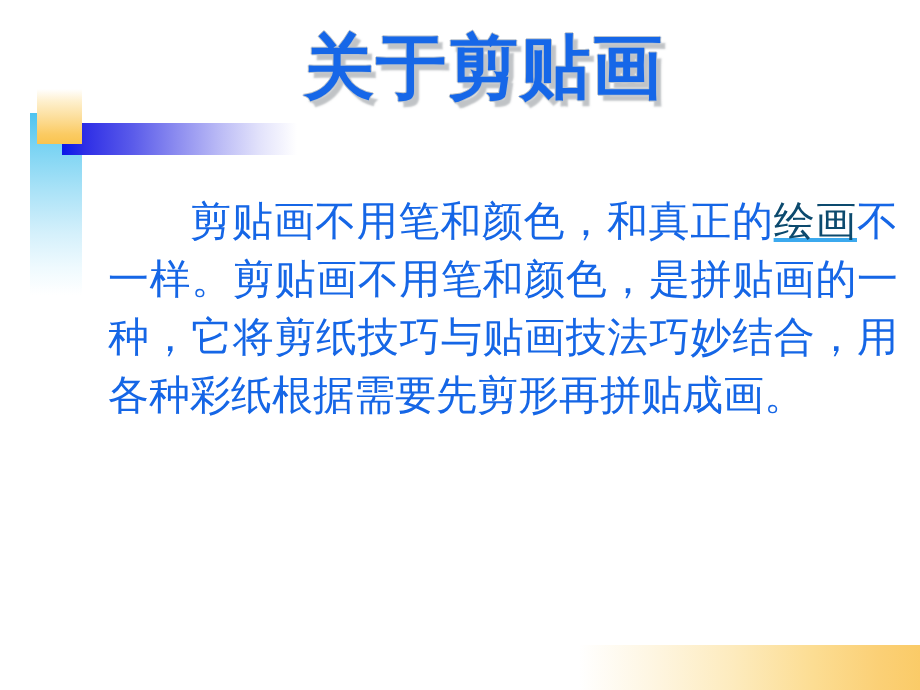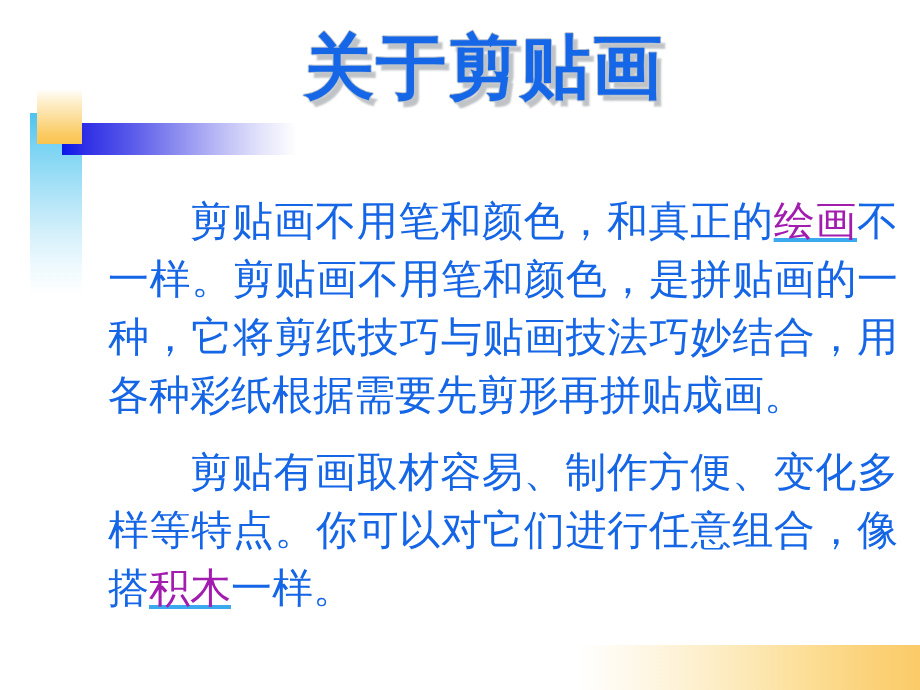--- a/index.html
+++ b/index.html
@@ -96,36 +96,35 @@
     text-align: justify;
   }
   .body-text p {
     margin: 0 0 0 0;
     text-indent: 82px;
   }
   .body-text p.second {
     margin-top: 19px;
   }
   a.lnk {
-    color: #a21caf;
+    color: #0c4a6e;
     text-decoration: underline;
     text-decoration-color: #3BA9EE;
     text-underline-offset: 3px;
   }
 </style>
 </head>
 <body>
 
 <div id="slide">
 
   <div class="deco-vbar"></div>
   <div class="deco-hbar"></div>
   <div class="deco-square"></div>
   <div class="deco-bottom-bar"></div>
 
   <div class="title">关于剪贴画</div>
 
   <div class="body-text">
     <p><span>剪贴画不用笔和颜色，和真正的</span><a class="lnk" href="#">绘画</a><span>不一样。剪贴画不用笔和颜色，是拼贴画的一种，它将剪纸技巧与贴画技法巧妙结合，用各种彩纸根据需要先剪形再拼贴成画。</span></p>
-    <p class="second"><span>剪贴有画取材容易、制作方便、变化多样等特点。你可以对它们进行任意组合，像搭</span><a class="lnk" href="#">积木</a><span>一样。</span></p>
   </div>
 
 </div>
 
 </body></html>

